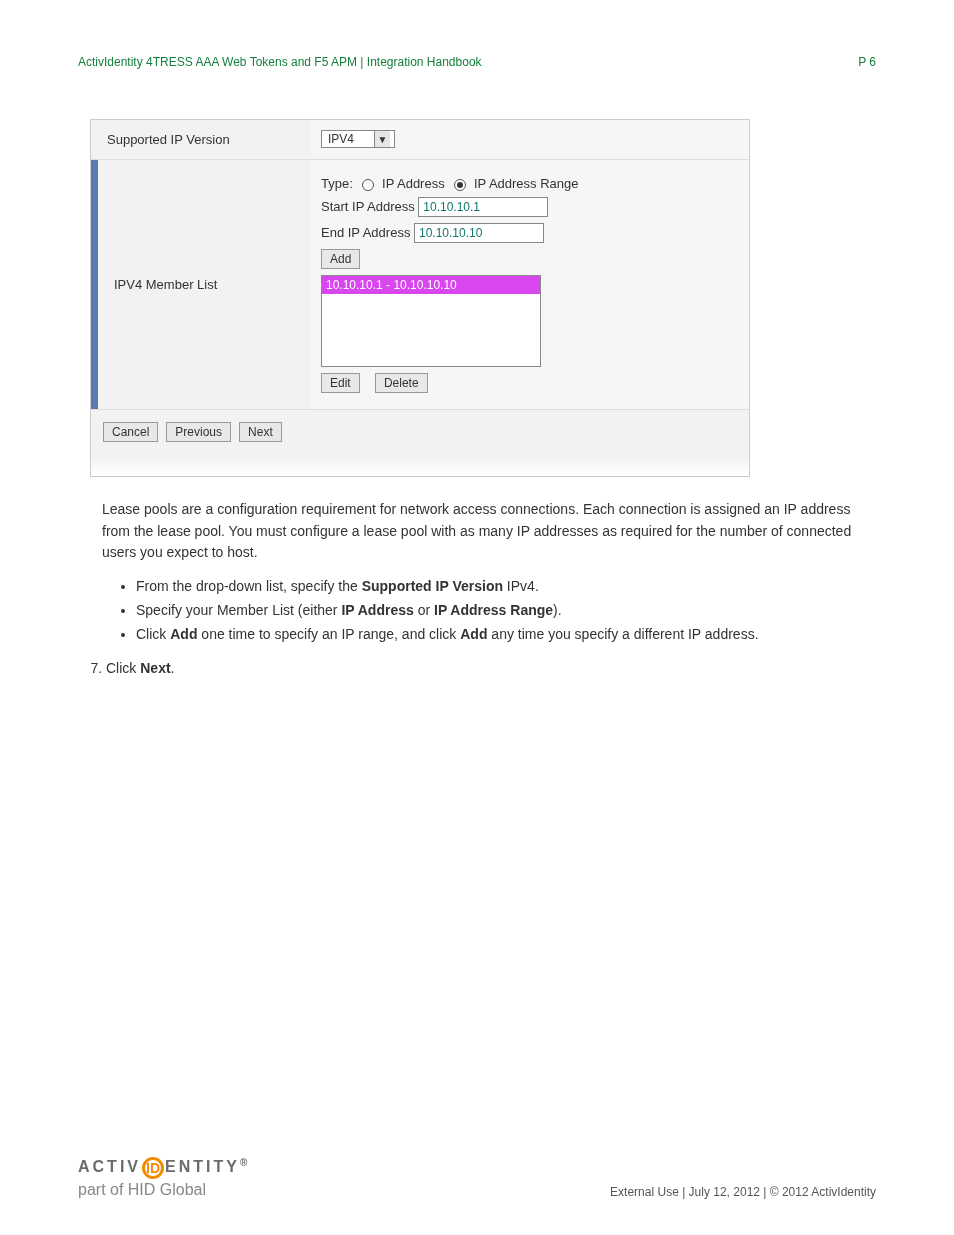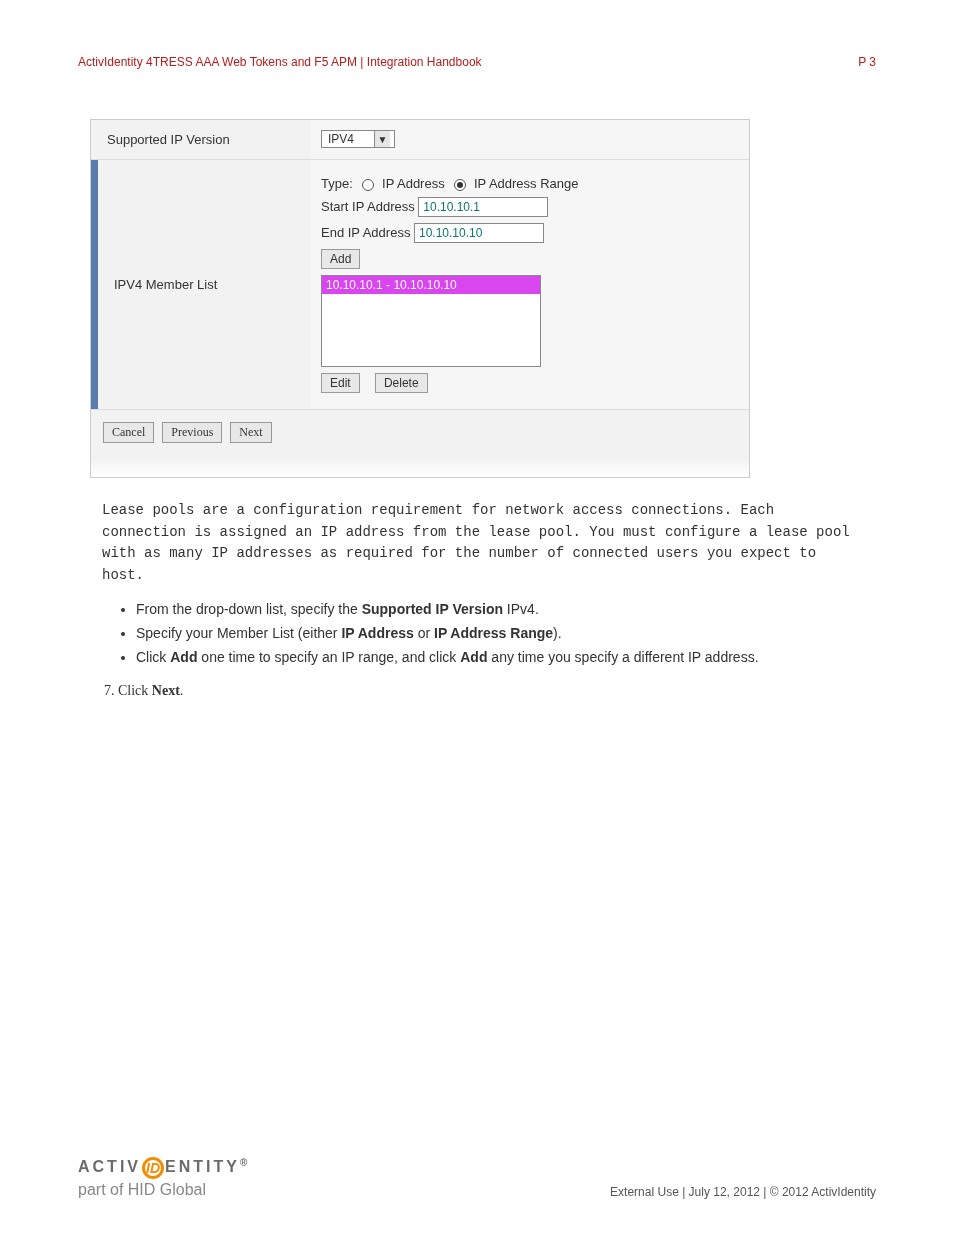--- a/index.html
+++ b/index.html
@@ -10,21 +10,21 @@
     width: 954px;
     height: 1235px;
     position: relative;
     background: #fff;
   }
   .page-header {
     display: flex;
     justify-content: space-between;
     padding: 55px 78px 0 78px;
     font-size: 12px;
-    color: #b91c1c;
+    color: #15803d;
   }
   .content {
     padding: 50px 78px 0 78px;
   }
   
   .shot {
     width: 660px;
     margin: 0 0 0 12px;
     background: #f2f2f2;
     border: 1px solid #ccc;
@@ -120,34 +120,32 @@
     background:#d946ef;
     color:#fff;
     padding:2px 4px;
   }
   .bottom-btns {
     display:flex;
     gap:8px;
     padding:12px 12px 16px 12px;
     border-top:1px solid #ddd;
     background:#f2f2f2;
-    font-family:Liberation Serif, serif;
   }
   .torn-edge { height:18px; background:linear-gradient(#f2f2f2,#fff); }
   .body-text {
     margin: 22px 12px 8px 24px;
     font-size:14px;
     line-height:1.55;
     color:#333;
-    font-family:Liberation Mono, monospace;
   }
   ul.bullets { margin:14px 0 0 58px; }
   ul.bullets li { margin: 8px 0 8px 0; padding-right:60px; }
   ol.steps { margin: 18px 0 0 24px; }
-  ol.steps li { margin-left: 16px; font-family: Liberation Serif, serif; }
+  ol.steps li { margin-left: 4px; }
   .bold { font-weight:bold; }
   .footer {
     position:absolute;
     bottom:36px;
     left:78px; right:78px;
     display:flex;
     justify-content:space-between;
     align-items:flex-end;
     font-size:12px;
     color:#555;
@@ -163,30 +161,29 @@
     width:22px; height:22px;
     border:3px solid #f58b00;
     border-radius:50%;
     color:#f58b00;
     text-align:center;
     line-height:16px;
     font-size:14px;
     letter-spacing:0;
     vertical-align:middle;
     margin:0 1px;
-    font-style:italic;
   }
   .logo-sub { font-size:16px; color:#888; letter-spacing:0; font-weight:normal; margin-top:2px; }
 </style>
 </head>
 <body>
 
 <div class="page-header">
   <span>ActivIdentity 4TRESS AAA Web Tokens and F5 APM | Integration Handbook</span>
-  <span>P 3</span>
+  <span>P 6</span>
 </div>
 
 <div class="content">
   <div class="shot">
     <div class="shot-row">
       <div class="label-cell">Supported IP Version</div>
       <div class="field-cell">
         <span class="select-box">
           <span>IPV4</span>
           <span class="chev">▼</span>

